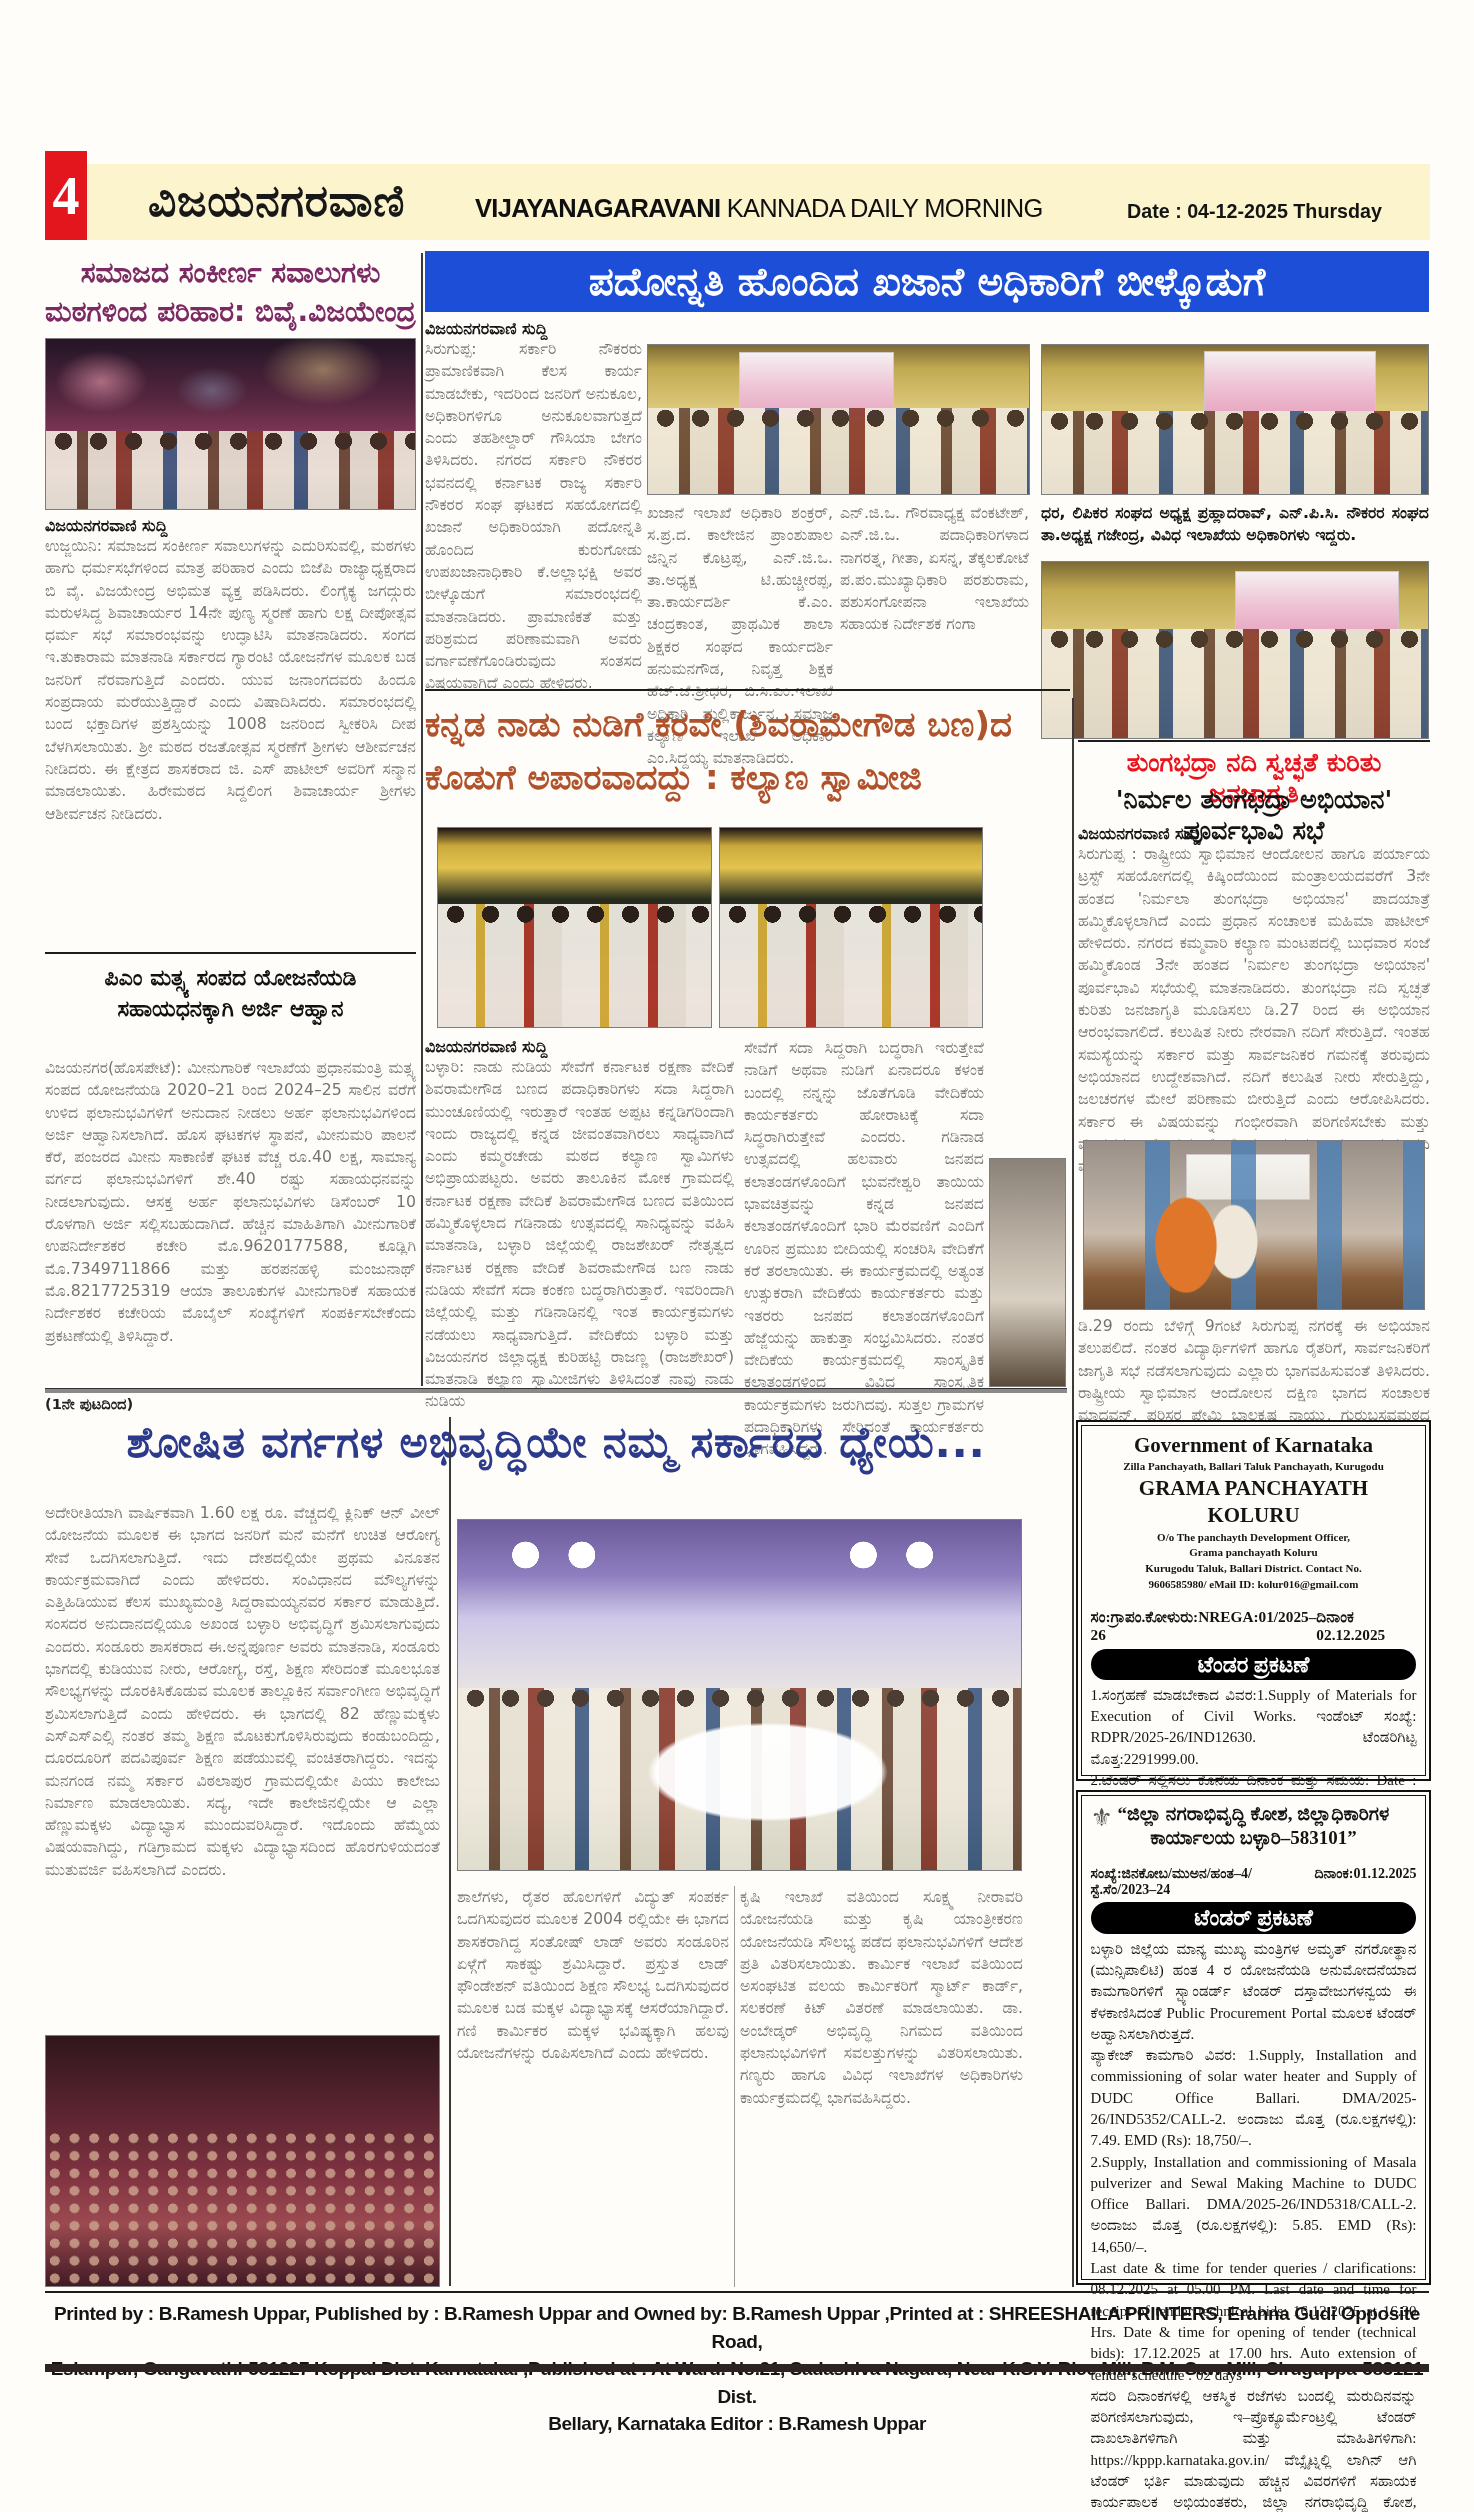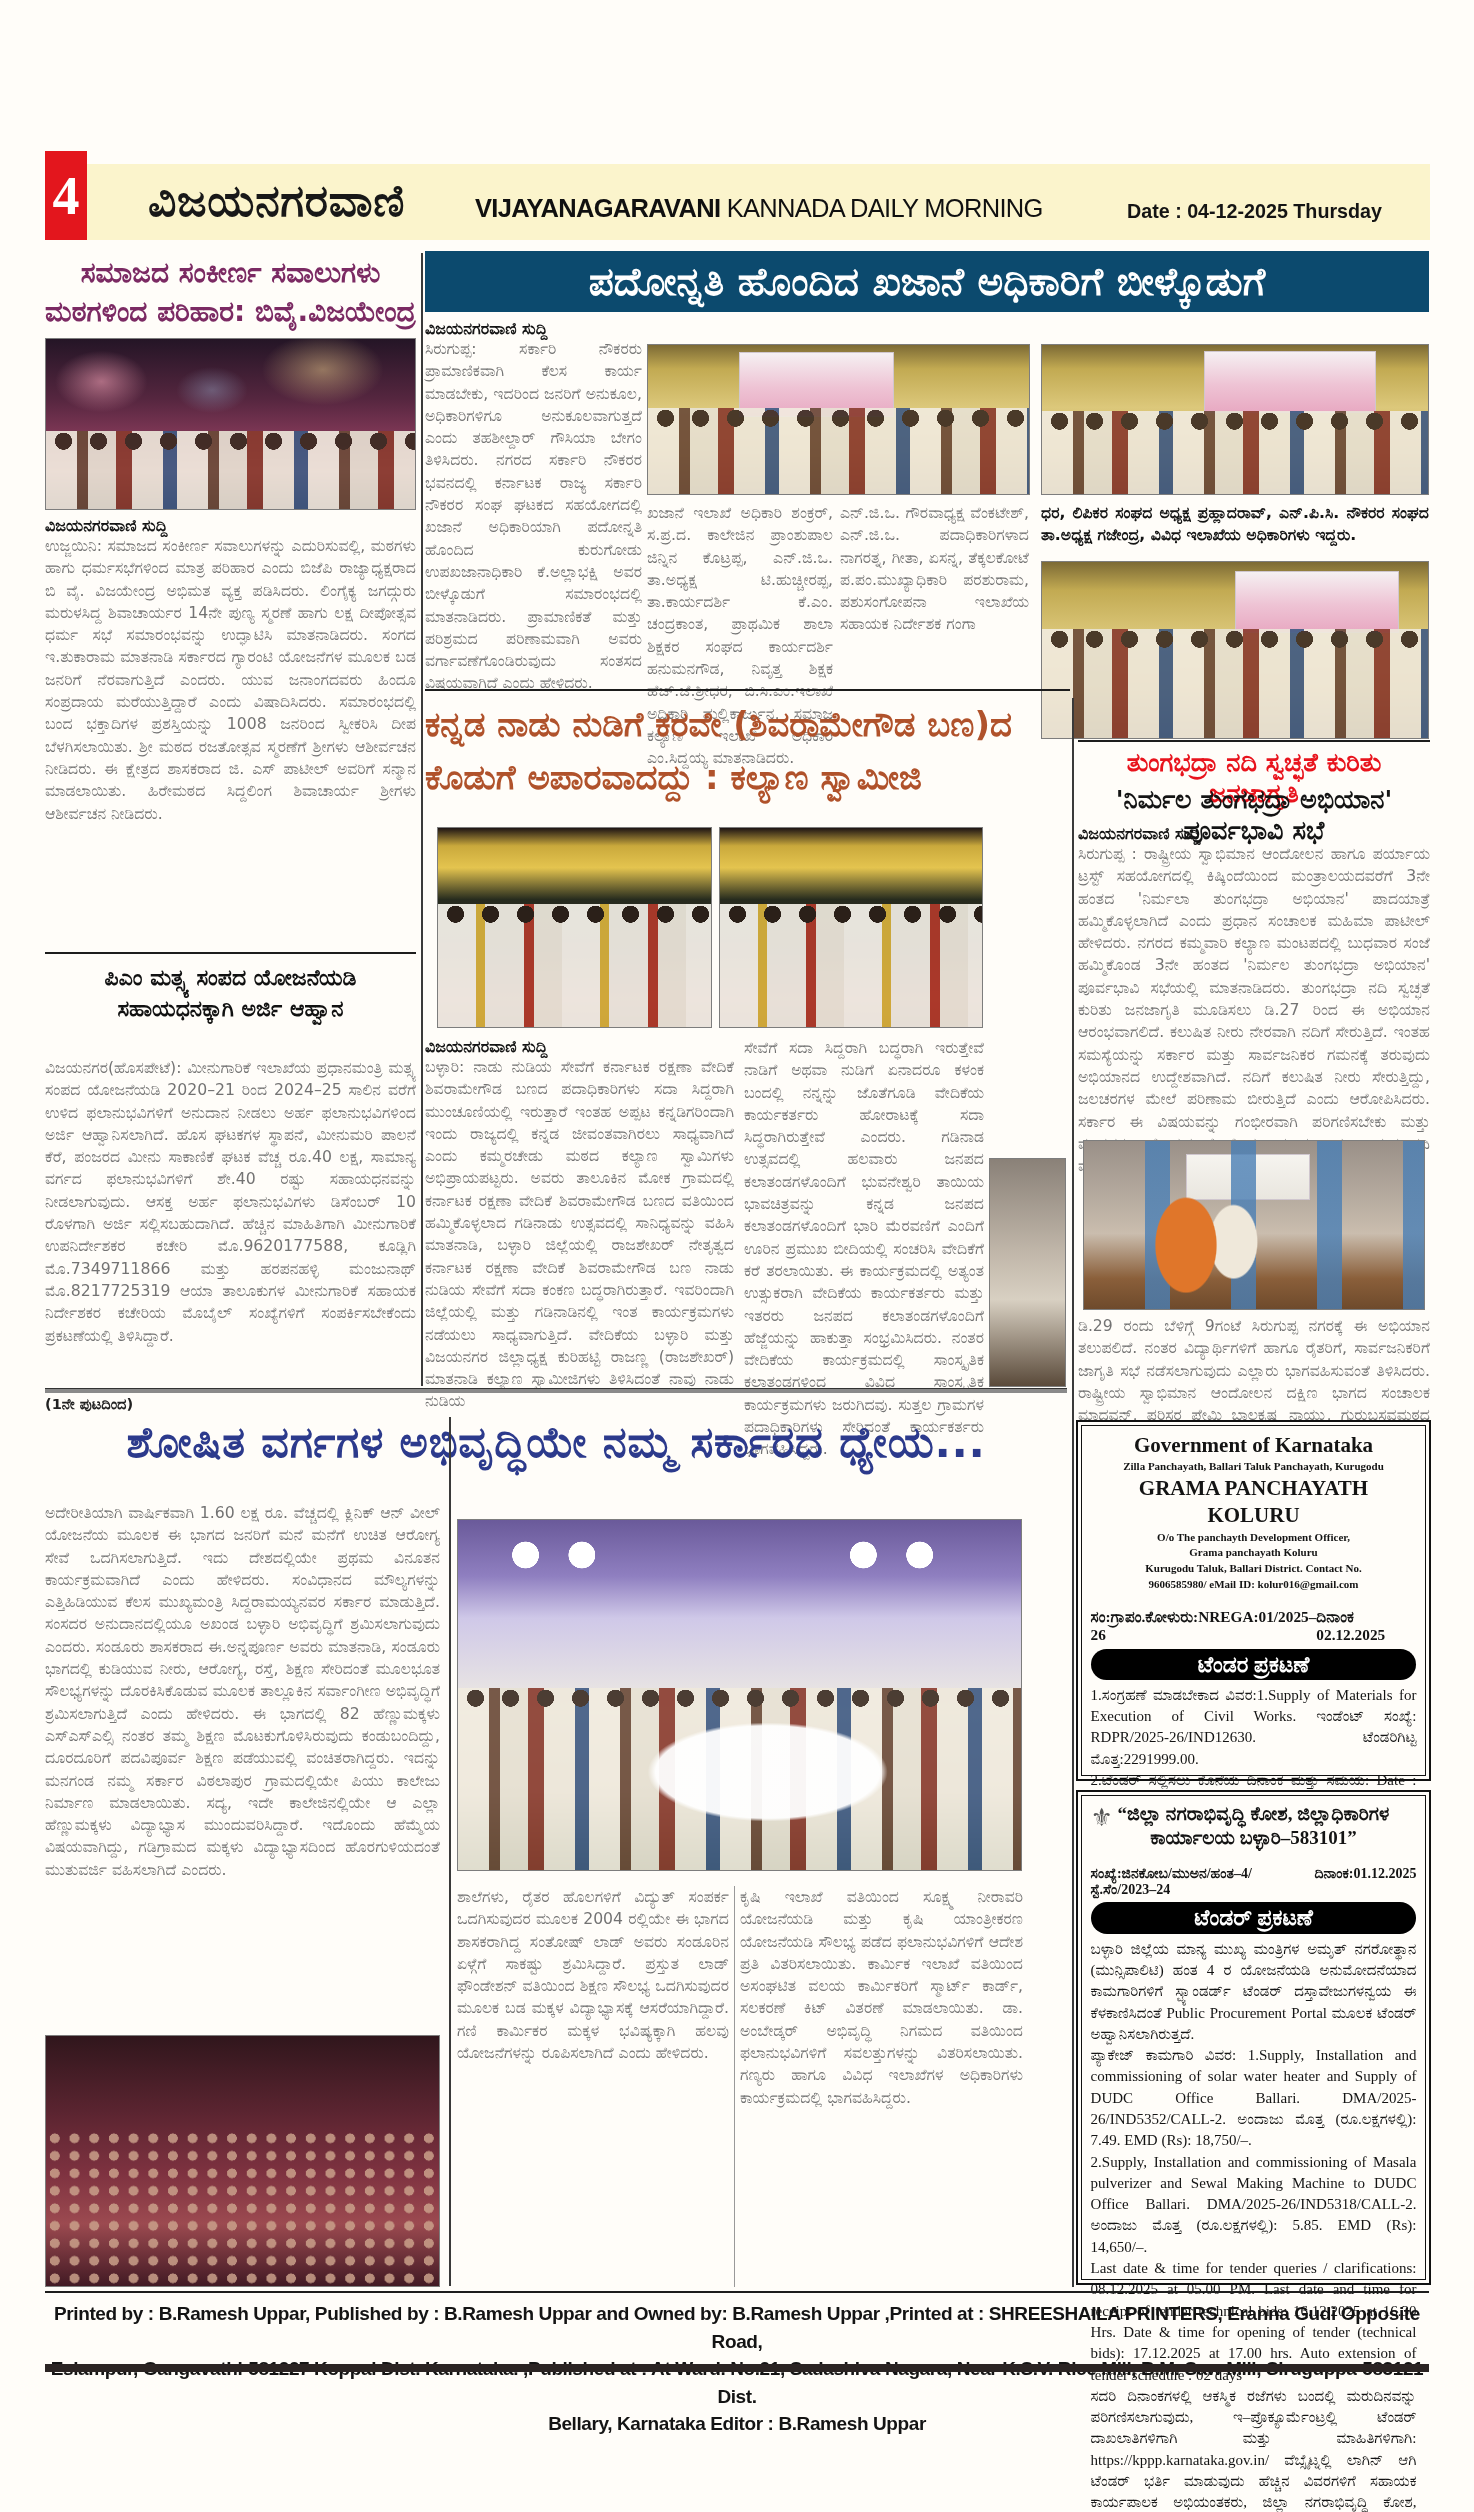--- a/index.html
+++ b/index.html
@@ -16,21 +16,21 @@
   .pagenum{position:absolute;background:#e3161d;color:#fff;font-weight:bold;
            display:flex;align-items:center;justify-content:center;font-size:54px;
            font-family:"Liberation Serif",serif}
   .mast-kn{position:absolute;font-size:44px;font-weight:bold;color:#181818;letter-spacing:0.7px}
   .mast-en{position:absolute;font-size:25.5px;font-weight:bold;color:#101010;
            font-family:"Liberation Sans",sans-serif;letter-spacing:-0.7px}
   .mast-sub{font-weight:normal}
   .mast-date{position:absolute;font-size:19.7px;font-weight:bold;font-family:"Liberation Sans",sans-serif}
   
   .h-purple{color:#7b2a63;font-size:28px;font-weight:bold;line-height:1.4;text-align:center}
-  .h-mainbar{position:absolute;background:#0c4a6e;color:#fff;font-size:39px;font-weight:bold;
+  .h-mainbar{position:absolute;background:#1d4ed8;color:#fff;font-size:39px;font-weight:bold;
              display:flex;align-items:center;justify-content:center}
   .h-brown{color:#b0522b;font-size:34px;font-weight:bold;line-height:1.55;text-align:left}
   .h-red{color:#e8131c;font-size:25.5px;font-weight:bold;text-align:center}
   .h-black{color:#141414;font-size:25.5px;font-weight:bold;text-align:center}
   .h-blk2{color:#111;font-size:22px;font-weight:bold;line-height:1.4;text-align:center}
   .h-blue{color:#2c3a8c;font-size:43px;font-weight:bold;text-align:center;letter-spacing:0.7px}
   .cont-tag{font-size:14.6px;font-weight:bold;color:#222}
   
   .photo{position:absolute;overflow:hidden;border:0.7px solid #7d7d7d;box-sizing:border-box}
   .ph-night{background:linear-gradient(180deg,#241526 0%,#55263f 35%,#8a3c5c 62%,#b0607a 78%,#3c1c30 100%)}

